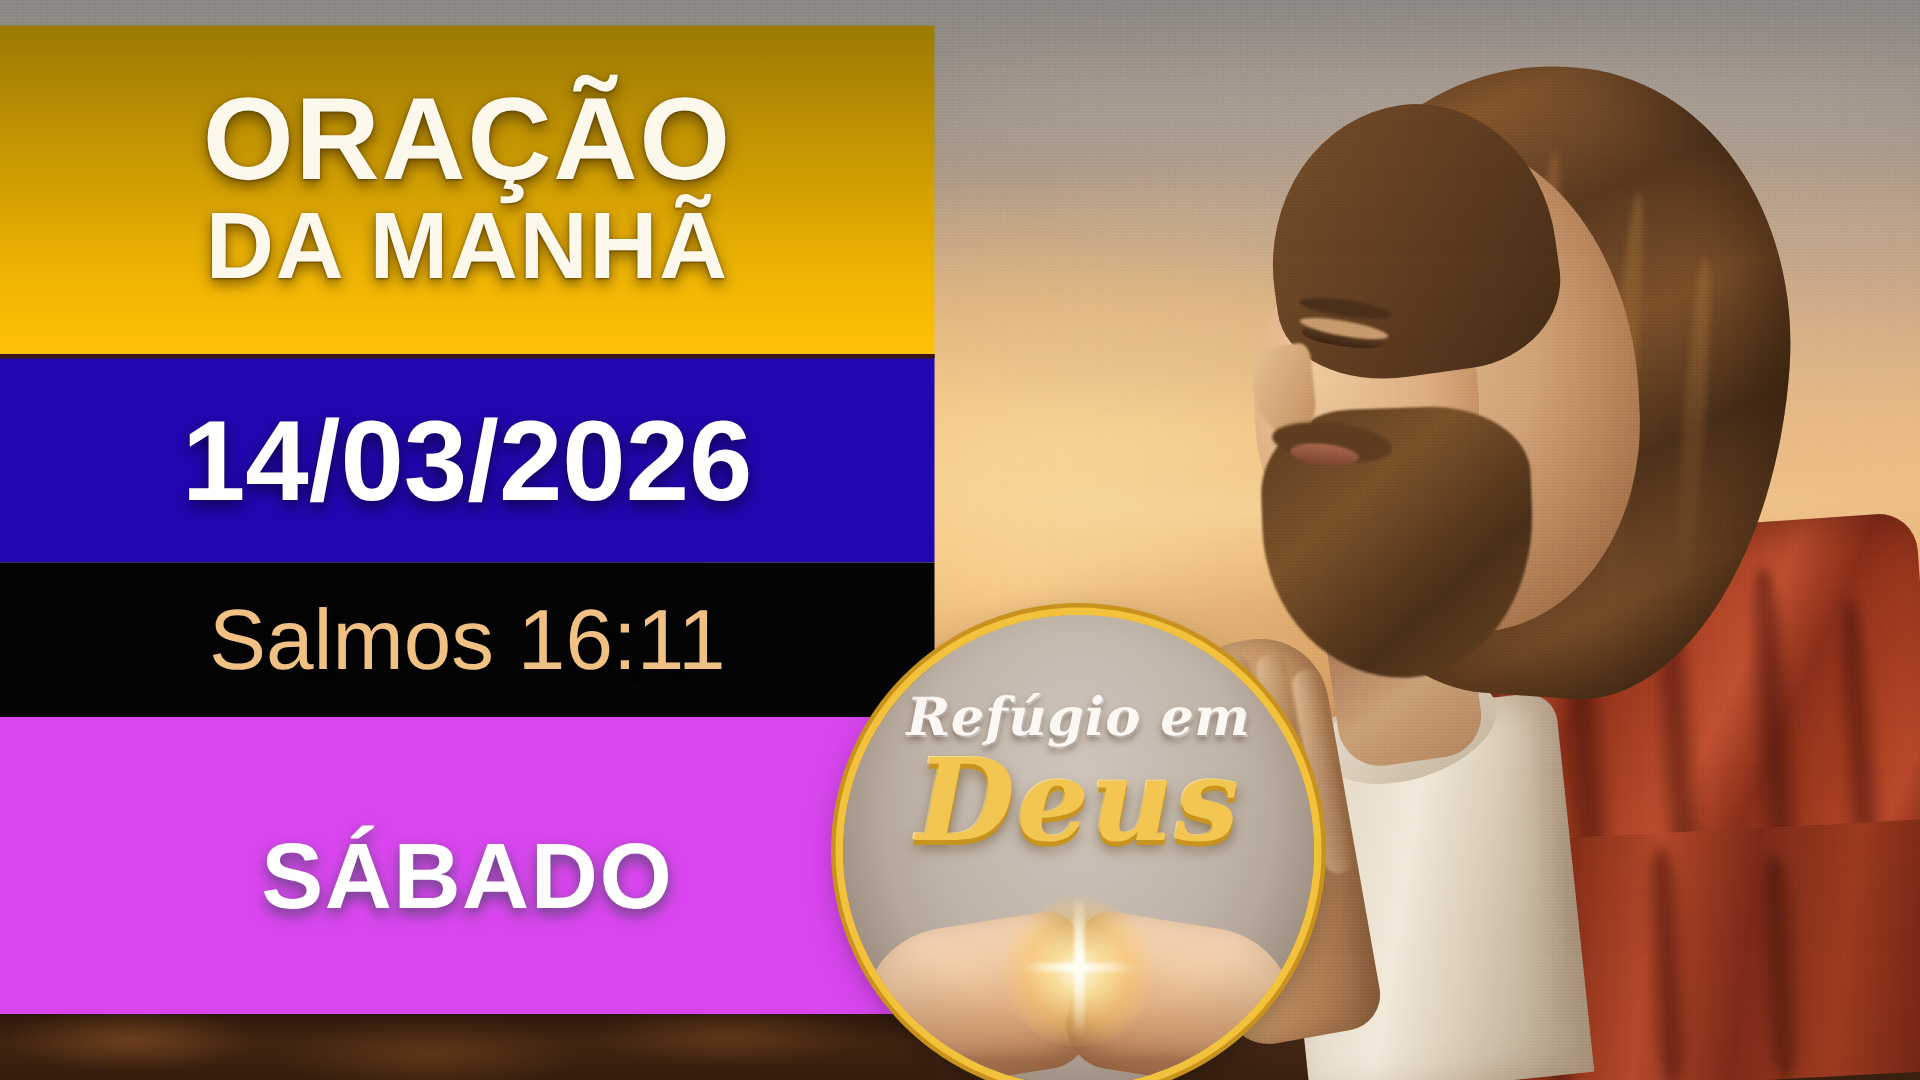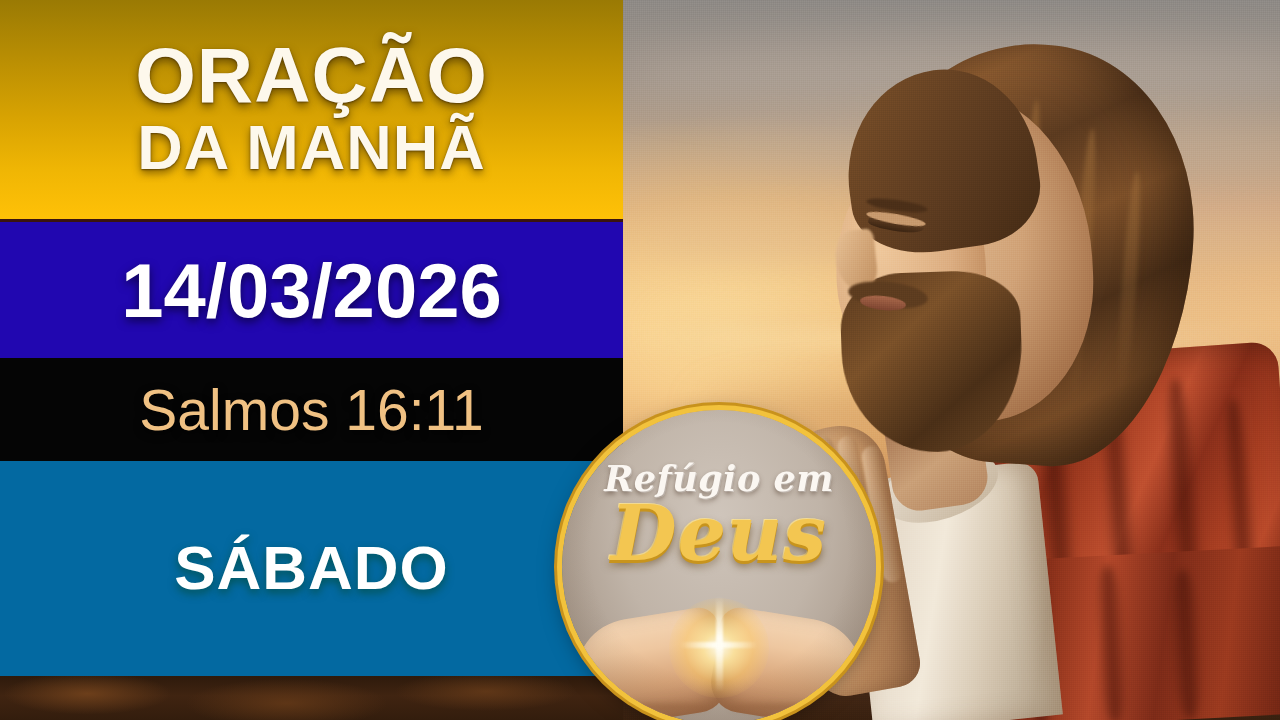--- a/index.html
+++ b/index.html
@@ -222,21 +222,21 @@
     background-image:
       repeating-linear-gradient(0deg, rgba(255,255,255,.022) 0 1px, rgba(0,0,0,.022) 1px 2px),
       repeating-linear-gradient(90deg, rgba(255,255,255,.018) 0 1px, rgba(0,0,0,.018) 1px 2px);
     mix-blend-mode:overlay;
     pointer-events:none;
   }
 
   
   .bands {
     position:absolute;
-    left:0; top:0;
+    left:0; top:17px;
     width:728px; height:676px;
   }
   .band {
     position:absolute;
     left:0; width:623px;
     display:flex;
     flex-direction:column;
     align-items:center;
     justify-content:center;
     text-align:center;
@@ -250,21 +250,21 @@
     background:#2107b0;
     border-top:3px solid #3a1410;
     text-align:right;
   }
   .band-black {
     top:358px; height:103px;
     background:#050505;
   }
   .band-green {
     top:461px; height:215px;
-    background:#0369a1;
+    background:#d946ef;
   }
   .band-bottom {
     position:absolute;
     left:0; top:676px; width:623px; height:44px;
     background:
       radial-gradient(ellipse 120px 30px at 14% 40%, rgba(124,72,30,.75), rgba(90,50,20,0) 70%),
       radial-gradient(ellipse 140px 34px at 46% 62%, rgba(112,64,26,.65), rgba(80,44,16,0) 72%),
       radial-gradient(ellipse 130px 28px at 78% 35%, rgba(118,68,28,.6), rgba(80,44,16,0) 70%),
       linear-gradient(to bottom,#2e1a0c,#402411 45%,#331d0d 100%);
   }

